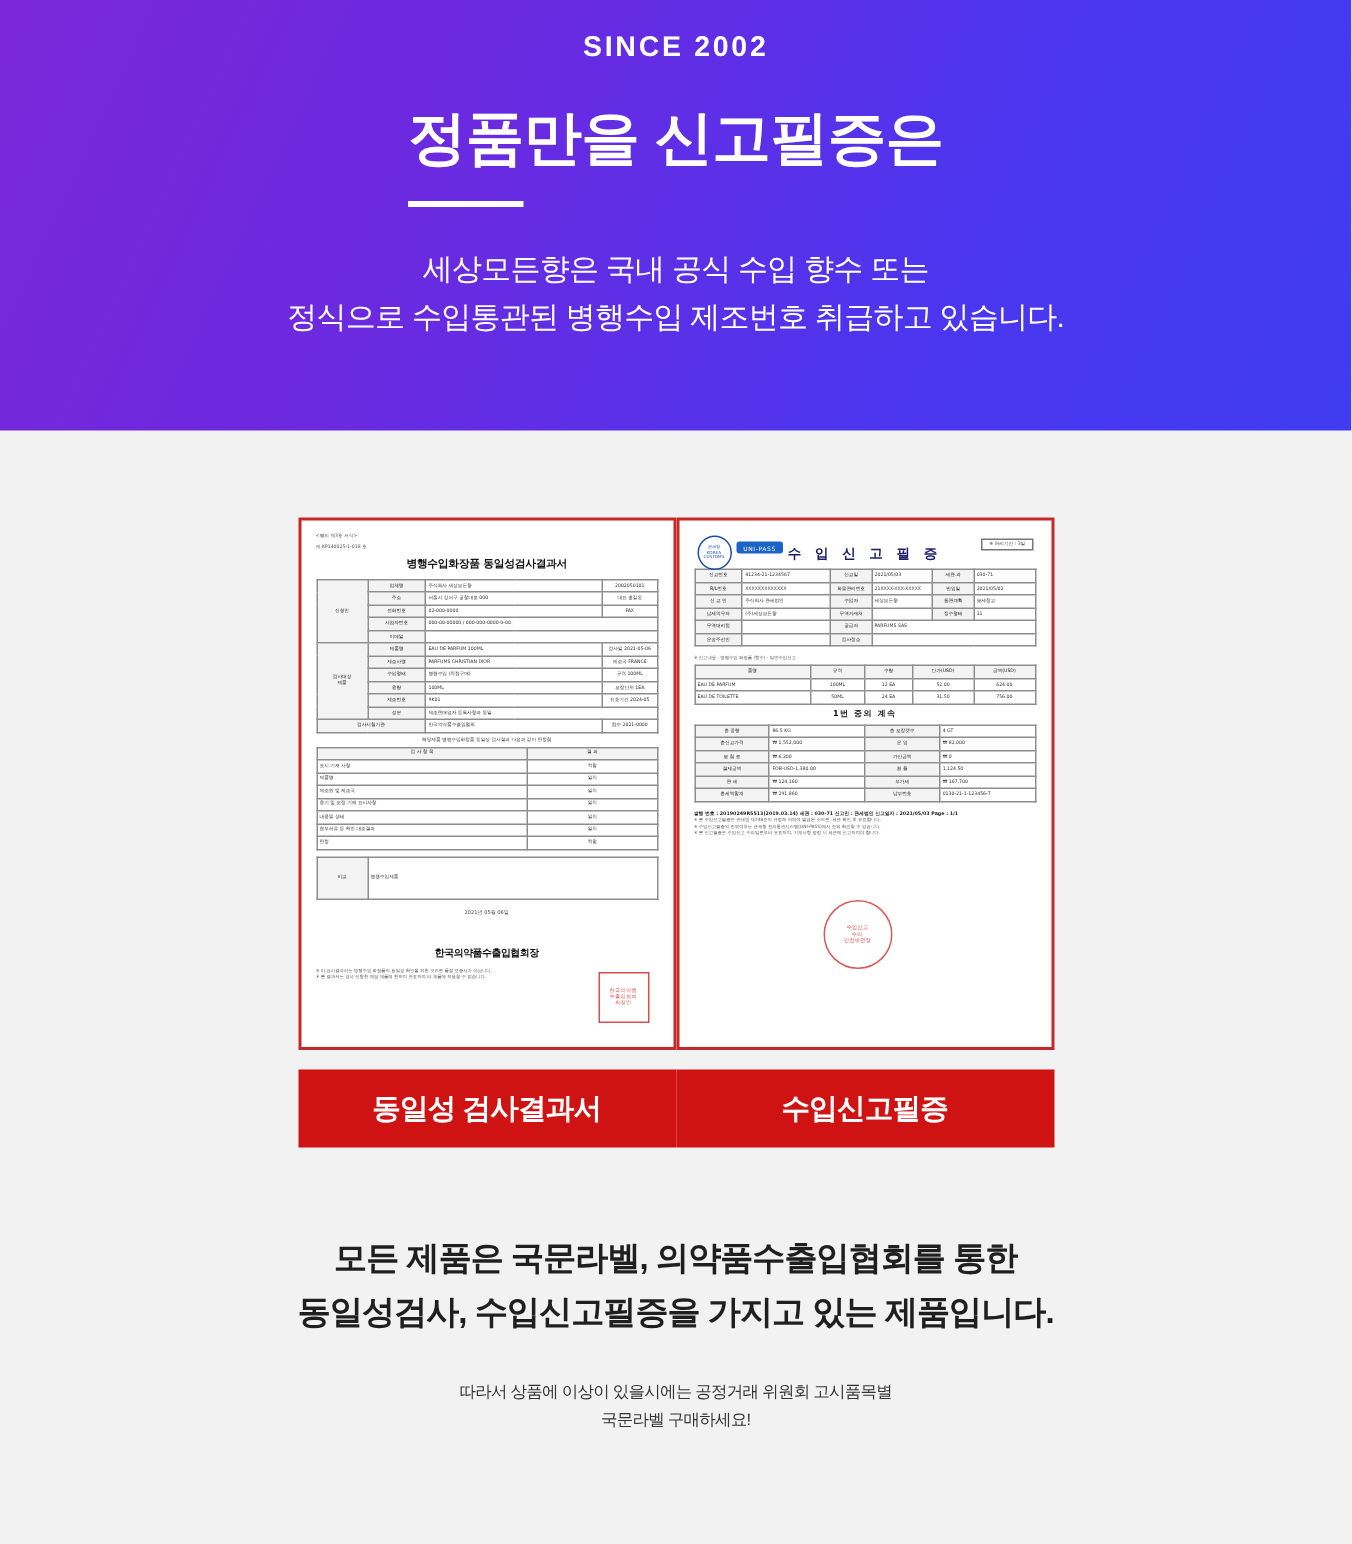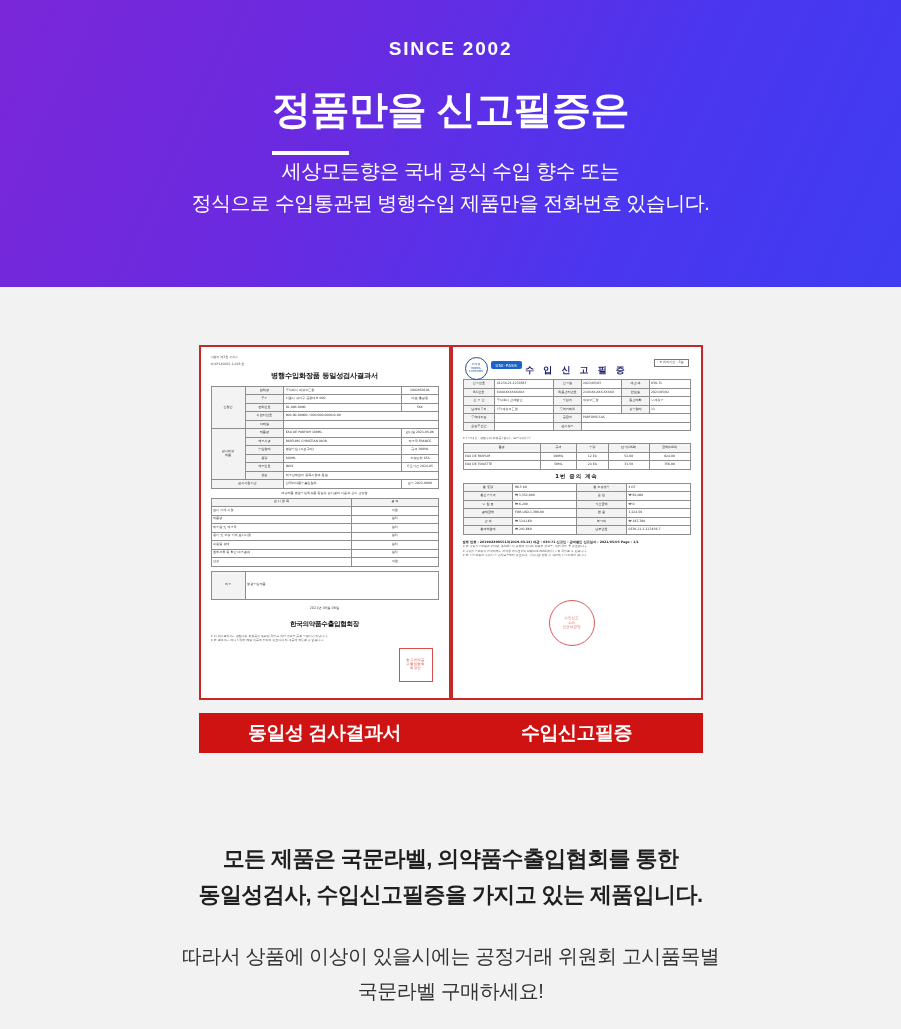--- a/index.html
+++ b/index.html
@@ -19,40 +19,41 @@
   
   .hero {
     width: 901px;
     height: 287px;
     background: linear-gradient(115deg, #7a27d8 0%, #6a2ae0 35%, #4b36ef 70%, #3f3cf2 100%);
     position: relative;
     text-align: center;
     color: #ffffff;
   }
   .hero-since {
-    padding-top: 38px;
+    padding-top: 21px;
     font-size: 19px;
     font-weight: bold;
     letter-spacing: 1.8px;
     color: #ffffff;
   }
   .hero-title {
     margin-top: 28px;
     font-size: 39px;
     font-weight: bold;
     letter-spacing: -0.5px;
     line-height: 1.15;
   }
   .hero-title .hl {
     position: relative;
     display: inline-block;
     padding-bottom: 18px;
     border-bottom: 4px solid #ffffff;
   }
   .hero-sub {
+    margin-top: 26px;
     font-size: 20px;
     line-height: 1.6;
     font-weight: 500;
     letter-spacing: -0.5px;
   }
 
   
   .certs {
     display: flex;
     justify-content: center;
@@ -65,21 +66,21 @@
     width: 252px;
     height: 355px;
     background: #ffffff;
     border: 2px solid #c62828;
     padding: 9px 10px;
     overflow: hidden;
     position: relative;
   }
   .cert-label {
     margin-top: 13px;
-    height: 40px;
+    height: 52px;
     background: #cf1313;
     color: #ffffff;
     font-size: 19px;
     font-weight: bold;
     letter-spacing: -0.5px;
     display: flex;
     align-items: center;
     justify-content: center;
   }
 
@@ -129,21 +130,21 @@
     background: #f3f3f3;
     text-align: center;
     color: #222;
   }
   table.grid td.ctr { text-align: center; }
   .mini-foot {
     text-align: center;
     font-size: 6.6px;
     font-weight: bold;
     color: #111;
-    margin-top: 10px;
+    margin-top: 21px;
     letter-spacing: -0.3px;
   }
   .mini-date {
     text-align: center;
     font-size: 3.4px;
     color: #444;
     margin-top: 6px;
   }
   .stamp {
     position: absolute;
@@ -225,50 +226,50 @@
     margin-top: 5px;
     font-size: 2.9px;
     color: #555;
     line-height: 1.45;
   }
   .note-lines div { white-space: nowrap; overflow: hidden; }
 
   
   .copy {
     text-align: center;
-    padding-top: 88px;
+    padding-top: 56px;
   }
   .copy-main {
     font-size: 22px;
     font-weight: bold;
     color: #1f1f1f;
     line-height: 1.62;
     letter-spacing: -0.6px;
   }
   .copy-sub {
     margin-top: 27px;
-    font-size: 20px;
+    font-size: 11px;
     color: #333333;
     line-height: 1.72;
     letter-spacing: -0.5px;
   }
 </style>
 </head>
 <body>
 
 <div class="page">
 
   <div class="hero">
     <div class="hero-since">SINCE 2002</div>
     <div class="hero-title">
       <span class="hl">정품</span><span>만을 신고필증은</span>
     </div>
     <div class="hero-sub">
       <div>세상모든향은 국내 공식 수입 향수 또는</div>
-      <div>정식으로 수입통관된 병행수입 제품만을 전화번호 있습니다.</div>
+      <div>정식으로 수입통관된 병행수입 제조번호 취급하고 있습니다.</div>
     </div>
   </div>
 
   <div class="certs">
 
     <div class="cert">
       <div class="cert-doc mini">
         <div class="mini-top">&lt;별지 제3호 서식&gt;</div>
         <div class="mini-top">제 KP140025-1-018 호</div>
         <div class="mini-title">병행수입화장품 동일성검사결과서</div>

